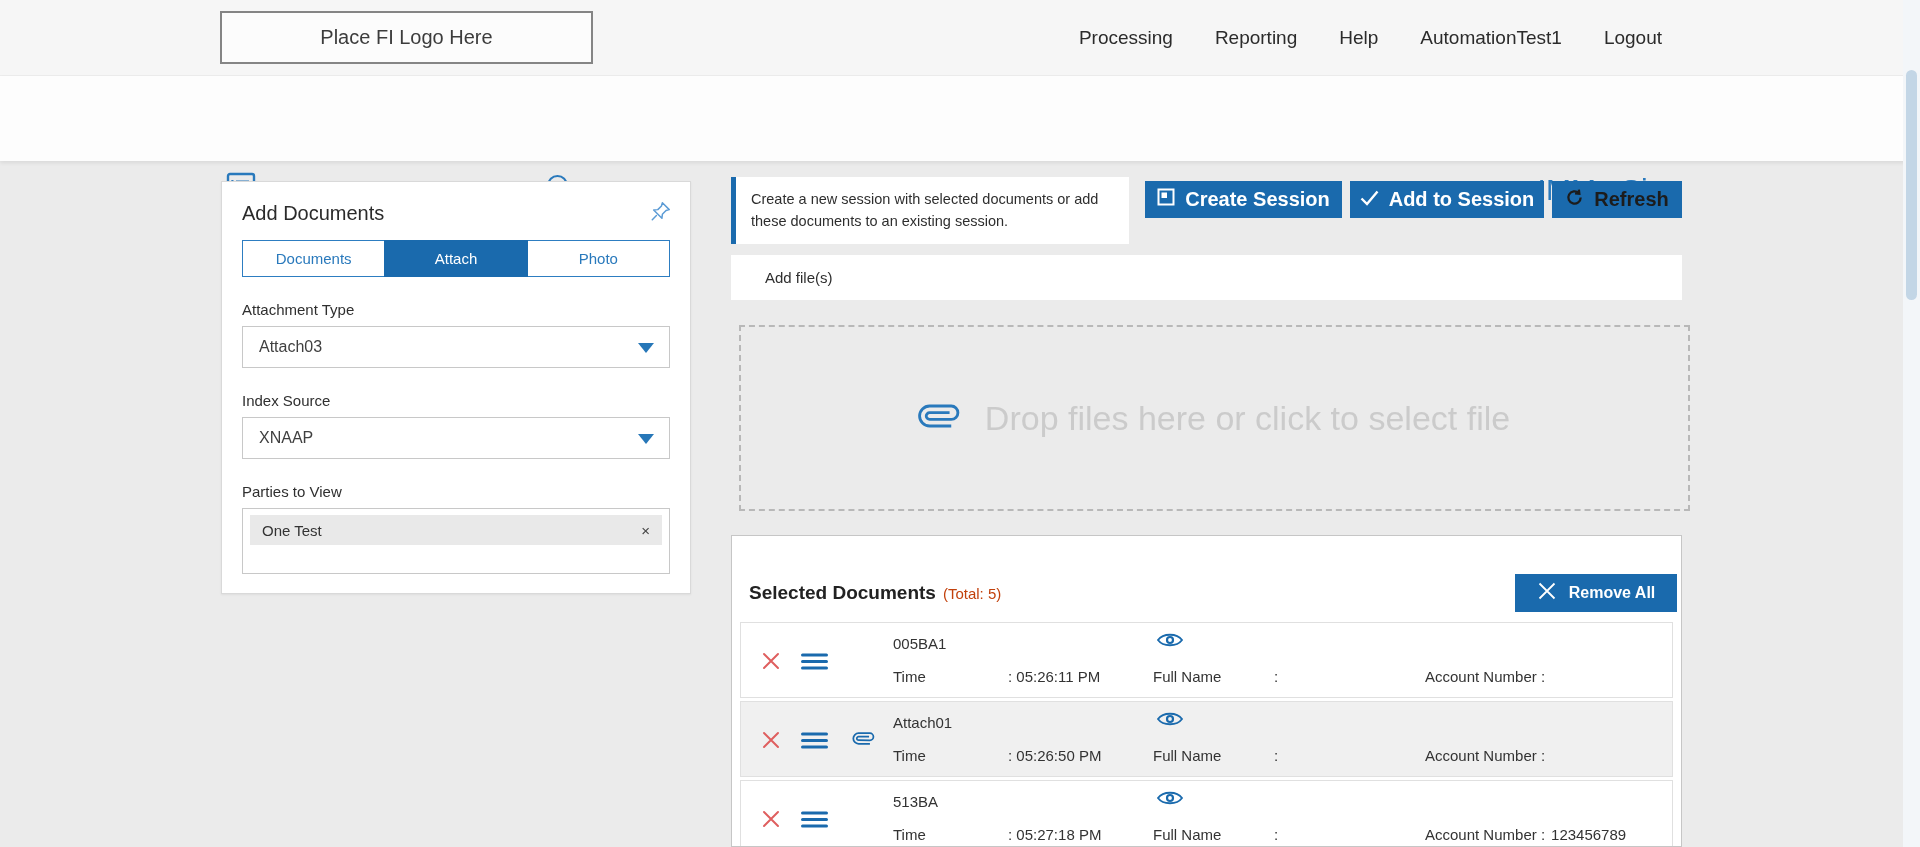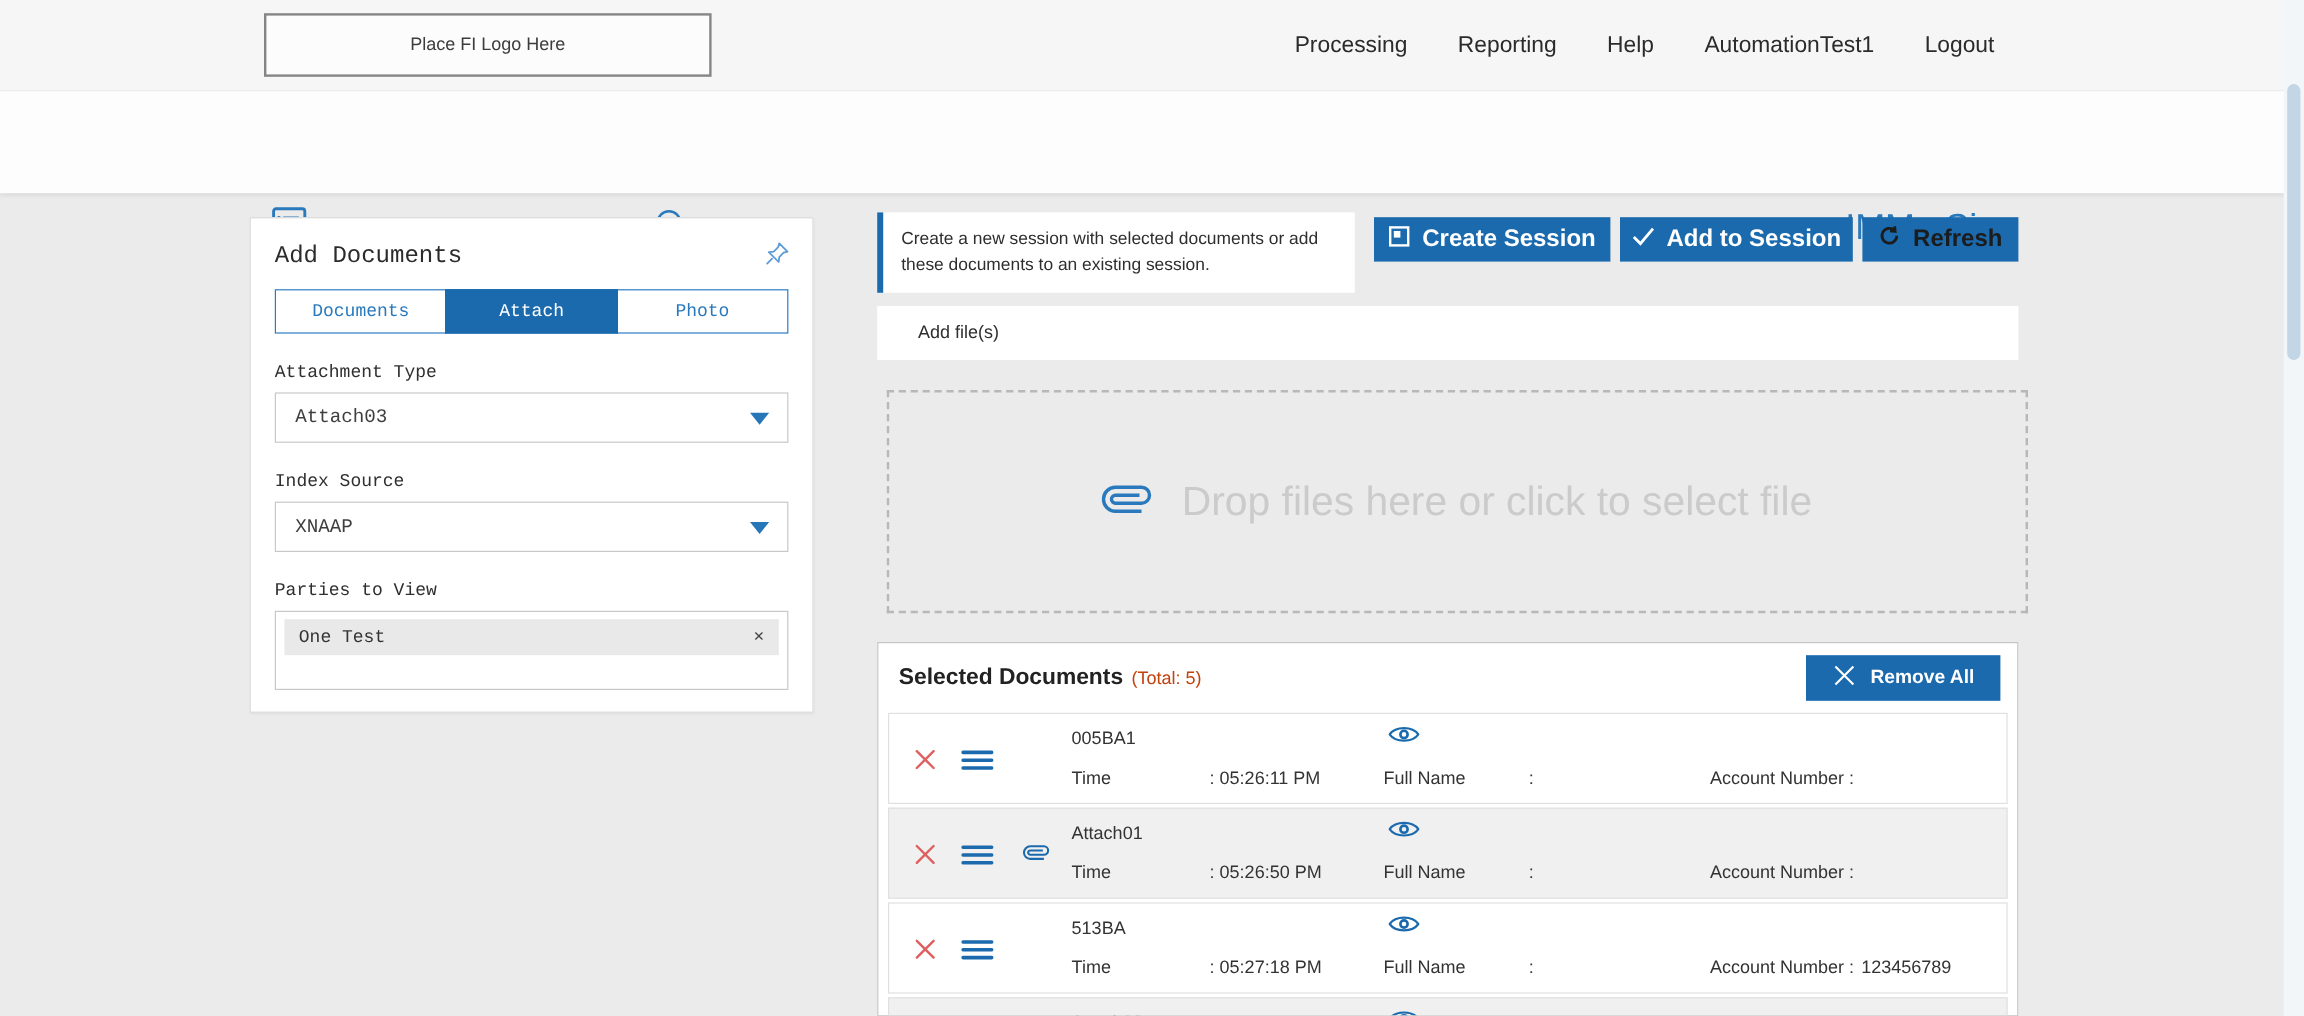--- a/index.html
+++ b/index.html
@@ -5,33 +5,33 @@
   * { box-sizing: border-box; margin: 0; padding: 0; }
   html, body { overflow: hidden; }
   body {
     width: 1920px; height: 847px; position: relative;
     background: #ebebeb; color: #333;
     font-family: "Liberation Sans", sans-serif;
   }
 
   
   .topbar { position: absolute; left: 0; top: 0; width: 100%; height: 76px; background: #f6f6f6; border-bottom: 1px solid #ededed; }
-  .logo-box { position: absolute; left: 220px; top: 11px; width: 373px; height: 53px; background: #fcfcfc; border: 2px solid #858585; display: flex; align-items: center; justify-content: center; font-size: 15px; color: #3c3c3c; }
+  .logo-box { position: absolute; left: 220px; top: 11px; width: 373px; height: 53px; background: #fcfcfc; border: 2px solid #858585; display: flex; align-items: center; justify-content: center; font-size: 20px; color: #3c3c3c; }
   .top-nav { position: absolute; right: 258px; top: 0; height: 76px; display: flex; align-items: center; gap: 42px; }
   .nav-item { font-size: 19px; color: #2b2b2b; cursor: pointer; white-space: nowrap; }
 
   
   .titlebar { position: absolute; left: 0; top: 76px; width: 100%; height: 85px; background: #fdfdfd; box-shadow: 0 2px 4px rgba(0,0,0,0.08); }
   .doc-icon { position: absolute; left: 226px; top: 96px; }
   .page-title { position: absolute; left: 268px; top: 101px; font-size: 26px; font-weight: 400; color: #6c6c6c; }
   .info-badge { position: absolute; left: 547px; top: 99px; width: 21px; height: 21px; border: 2px solid #2979bc; border-radius: 50%; color: #2979bc; font-size: 13px; font-style: italic; font-weight: 700; font-family: "Liberation Serif", serif; display: flex; align-items: center; justify-content: center; cursor: pointer; }
   .brand { position: absolute; right: 239px; top: 97px; font-size: 30px; color: #2979bc; font-weight: 400; }
 
   
-  .add-card { position: absolute; left: 208px; top: 181px; width: 470px; height: 413px; background: #fff; border: 1px solid #d9d9d9; box-shadow: 0 1px 2px rgba(0,0,0,0.06); font-family: Liberation Mono, monospace; }
+  .add-card { position: absolute; left: 221px; top: 181px; width: 470px; height: 413px; background: #fff; border: 1px solid #d9d9d9; box-shadow: 0 1px 2px rgba(0,0,0,0.06); }
   .card-head { display: flex; justify-content: space-between; align-items: center; padding: 18px 18px 0 20px; }
   .card-title { font-size: 20px; color: #2b2b2b; }
   .pin { cursor: pointer; }
   .tabs { display: flex; margin: 14px 20px 0; }
   .tab { flex: 1; height: 37px; line-height: 35px; text-align: center; font-size: 15px; border: 1px solid #2d7dc1; background: #fff; color: #2979bc; cursor: pointer; }
   .tab + .tab { margin-left: -1px; }
   .tab.active { background: #1a6aad; border-color: #1a6aad; color: #fff; position: relative; z-index: 1; }
   .field-label { margin: 24px 20px 8px; font-size: 15px; color: #2f2f2f; }
   .select { position: relative; margin: 0 20px; height: 42px; border: 1px solid #c8c8c8; background: #fff; display: flex; align-items: center; padding: 0 16px; font-size: 16px; color: #3f3f3f; cursor: pointer; }
   .caret { position: absolute; right: 15px; top: 16px; width: 0; height: 0; border-left: 8px solid transparent; border-right: 8px solid transparent; border-top: 10px solid #2777b8; }
@@ -44,21 +44,21 @@
   .btn { position: absolute; top: 181px; height: 37px; background: #1a6aad; color: #fff; border: none; display: flex; align-items: center; justify-content: center; gap: 10px; font-size: 20px; font-weight: 600; font-family: inherit; cursor: pointer; }
   .btn-create { left: 1145px; width: 197px; }
   .btn-addsession { left: 1350px; width: 194px; }
   .btn-refresh { left: 1552px; width: 130px; color: #1c1c1c; }
   .addfiles { position: absolute; left: 731px; top: 255px; width: 951px; height: 45px; background: #fff; display: flex; align-items: center; padding-left: 34px; font-size: 15px; color: #2f2f2f; cursor: pointer; }
   .dropzone { position: absolute; left: 739px; top: 325px; width: 951px; height: 186px; border: 2px dashed #b8b8b8; display: flex; align-items: center; justify-content: center; gap: 26px; cursor: pointer; }
   .dropzone-text { font-size: 34px; color: #cbcbcb; }
 
   
   .sel-panel { position: absolute; left: 731px; top: 535px; width: 951px; height: 312px; background: #fff; border: 1px solid #c6c6c6; overflow: hidden; }
-  .sel-head { height: 58px; display: flex; align-items: center; padding: 0 14px 0 17px; }
+  .sel-head { height: 58px; display: flex; align-items: center; padding: 0 4px 0 17px; margin-top: 28px; }
   .sel-title { font-size: 19px; font-weight: 700; color: #222; }
   .sel-total { font-size: 15px; font-weight: 400; color: #c2410c; margin-left: 7px; }
   .btn-removeall { margin-left: auto; height: 38px; width: 162px; background: #1a6aad; color: #fff; border: none; display: flex; align-items: center; justify-content: center; gap: 12px; font-size: 16px; font-weight: 600; font-family: inherit; cursor: pointer; }
   .rows { padding: 0 8px; }
   .doc-row { position: relative; height: 76px; border: 1px solid #e0e0e0; background: #fff; margin-bottom: 3px; }
   .doc-row.alt { background: #f0f0f0; }
   .row-x { position: absolute; left: 20px; top: 28px; cursor: pointer; }
   .row-drag { position: absolute; left: 60px; top: 30px; cursor: grab; }
   .row-clip { position: absolute; left: 112px; top: 26px; }
   .row-name { position: absolute; left: 152px; top: 12px; font-size: 15px; }

